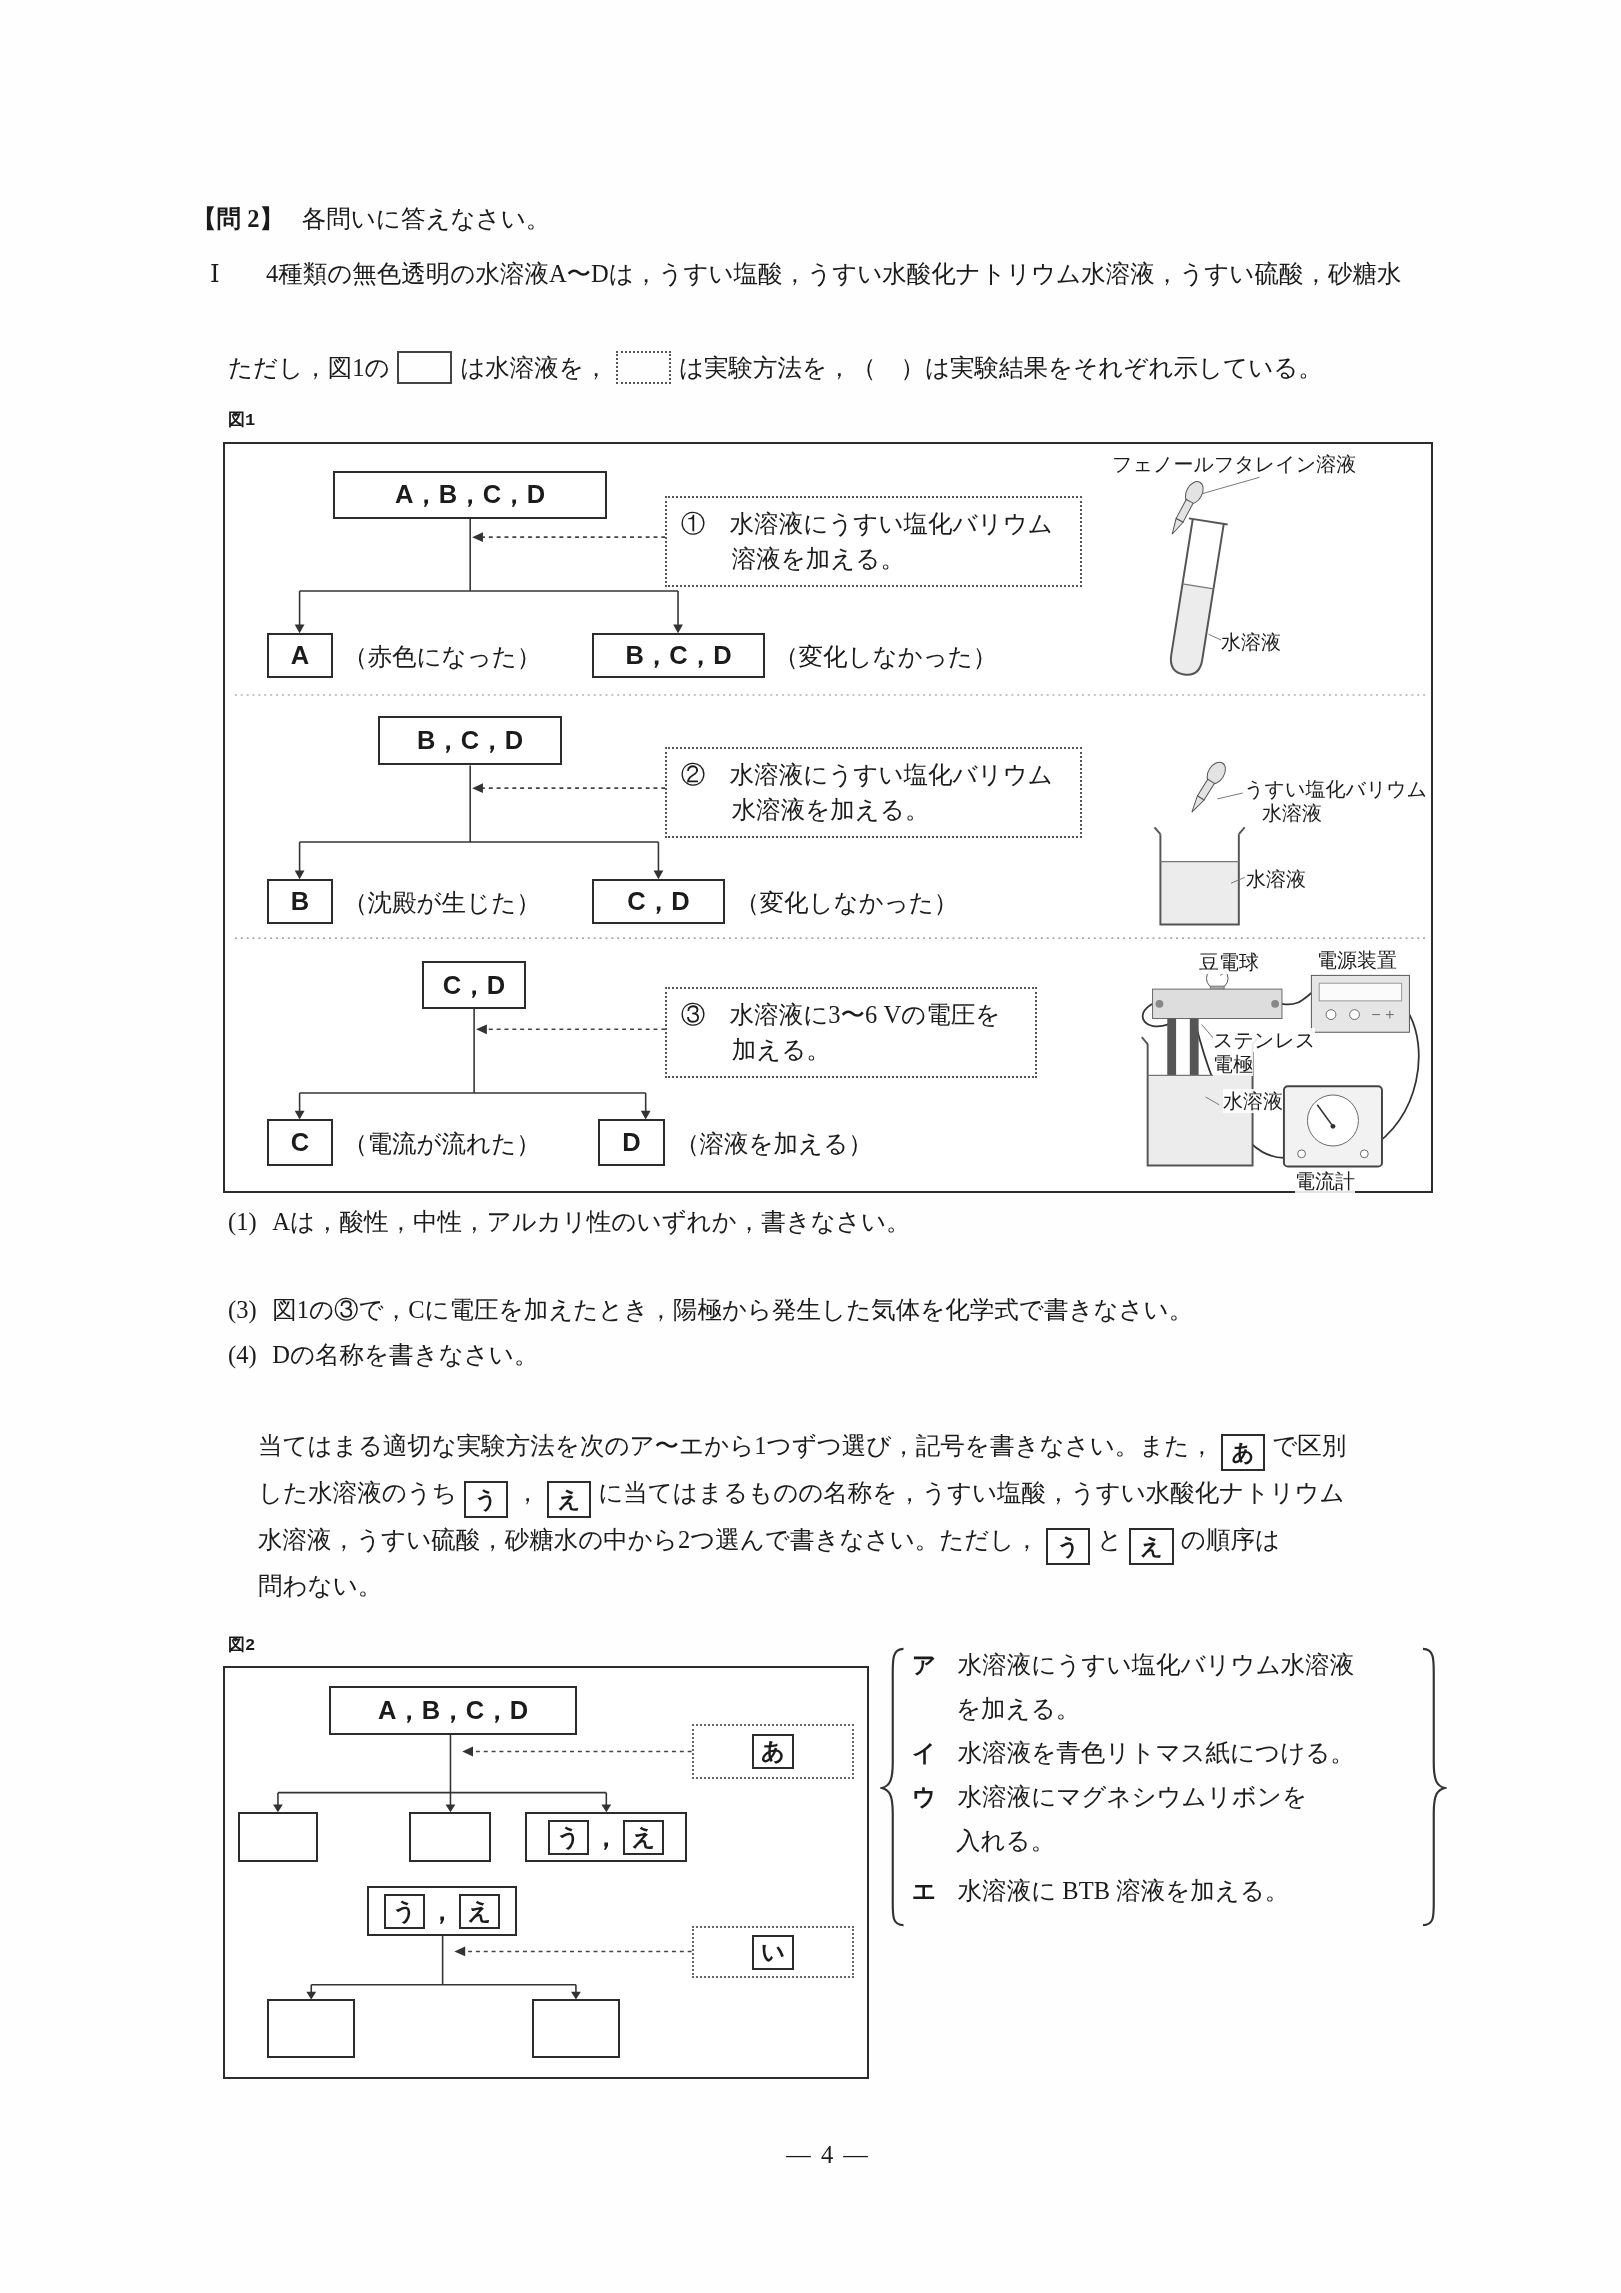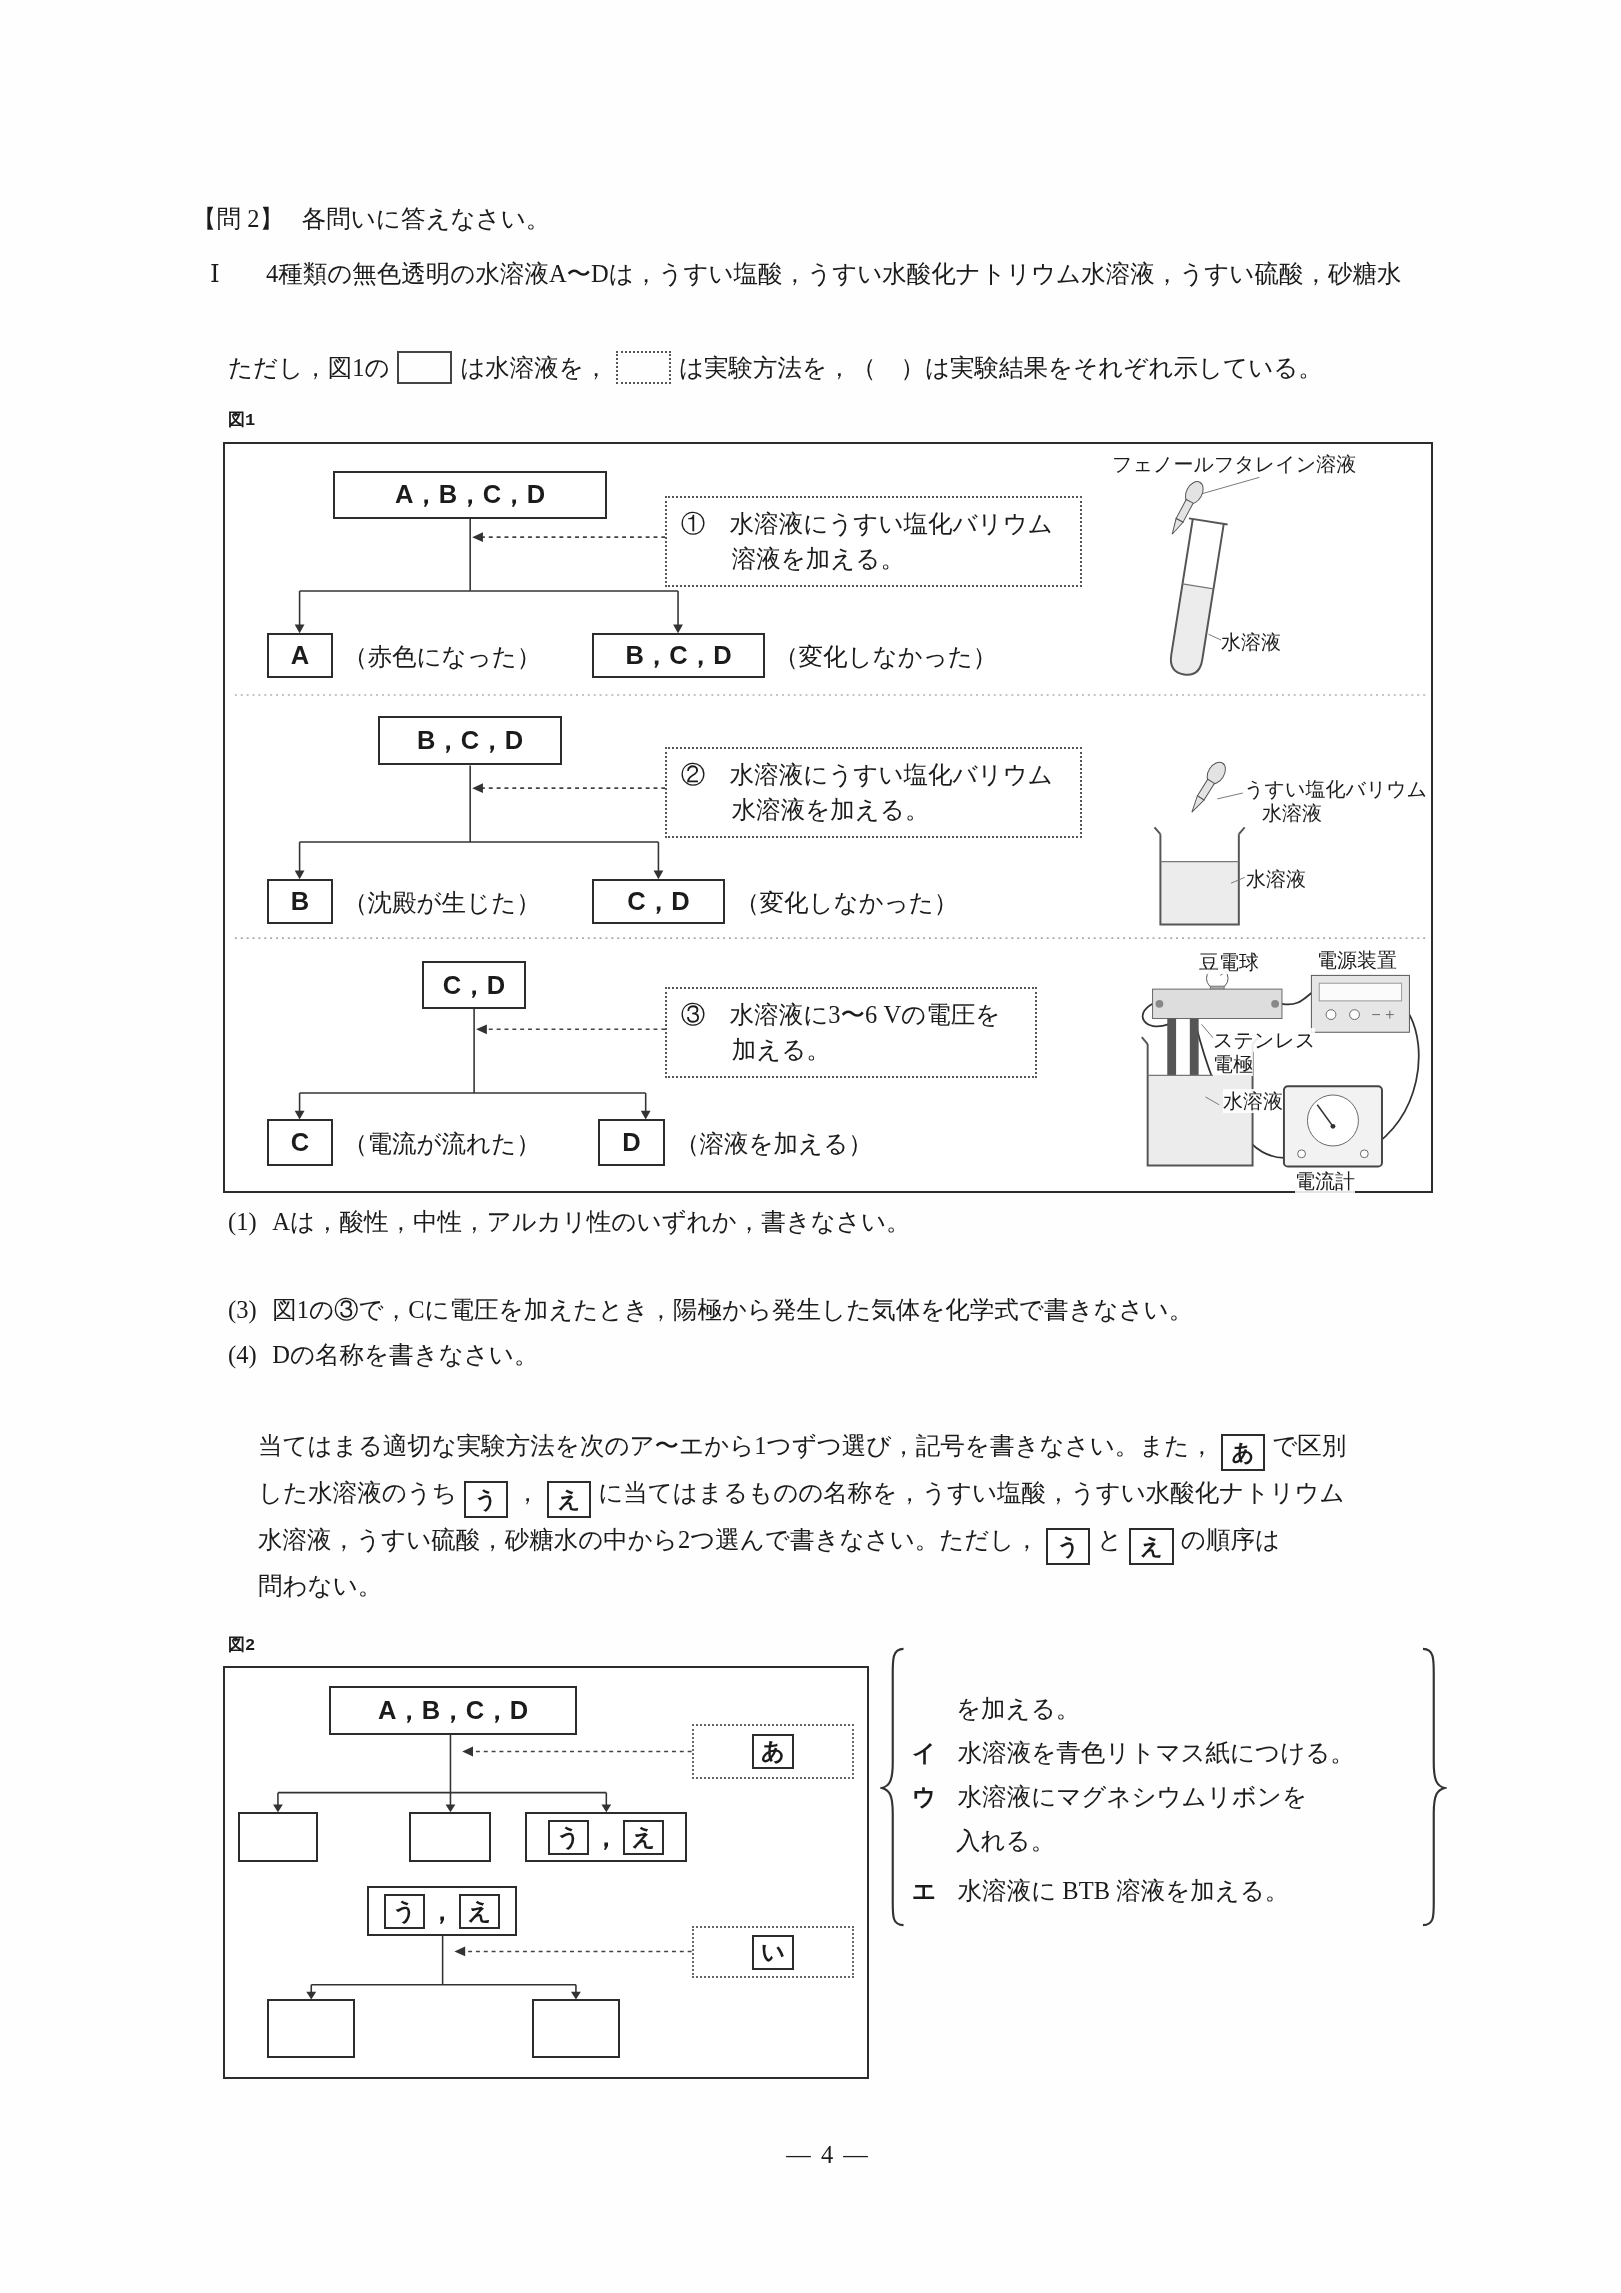--- a/index.html
+++ b/index.html
@@ -1,21 +1,21 @@
 <!DOCTYPE html>
 <html><head>
 <meta charset="utf-8">
 <style>
   *{margin:0;padding:0;box-sizing:border-box}
   body{background:#fff}
   .page{position:relative;width:1621px;height:2294px;background:#fefefe;
         font-family:"Liberation Serif","DejaVu Serif",serif;color:#1b1b1b;
         font-size:24.5px;overflow:hidden}
   .line{position:absolute;white-space:nowrap;line-height:1.35}
-  .b{font-weight:normal}
+  .b{font-weight:bold}
   .qnum{margin-right:15.7px}
   .figlabel{position:absolute;font-weight:bold;font-family:Liberation Mono, monospace;font-size:17px}
   .figbox{position:absolute;border:2px solid #2c2c2c;background:#fff}
   .figbox>svg{position:absolute;left:0;top:0}
   .node{position:absolute;border:2px solid #2c2c2c;display:flex;align-items:center;justify-content:center;
         font-family:"Liberation Sans","DejaVu Sans",sans-serif;font-weight:bold;font-size:25.5px;background:#fff;white-space:nowrap}
   .mbox{position:absolute;border:2px dotted #555;padding:7.8px 13.7px;font-size:24.5px;line-height:1.45;background:#fff;white-space:nowrap}
   .m2{padding-left:51px}
   .note{position:absolute;font-size:24.5px;white-space:nowrap}
   .slabel{position:absolute;font-size:20px;white-space:nowrap;background:rgba(255,255,255,.88);line-height:1.2}
@@ -297,20 +297,23 @@
     <div class="node" style="left:307px;top:331px;width:88px;height:59px"></div>
   </div>
 
   <svg class="brace" style="left:880px;top:1645px" width="25.5" height="284" viewBox="0 0 26 290">
     <path d="M24,4 C12,4 13,16 13,34 L13,120 C13,140 9,144 2,146 C9,148 13,152 13,172 L13,258 C13,276 12,286 24,286" fill="none" stroke="#333" stroke-width="2.2"></path>
   </svg>
   <svg class="brace" style="left:1421px;top:1645px" width="25.5" height="284" viewBox="0 0 26 290">
     <path d="M2,4 C14,4 13,16 13,34 L13,120 C13,140 17,144 24,146 C17,148 13,152 13,172 L13,258 C13,276 14,286 2,286" fill="none" stroke="#333" stroke-width="2.2"></path>
   </svg>
 
+  <div class="line" style="left:912px;top:1648px">
+    <span class="olabel">ア</span><span>水溶液にうすい塩化バリウム水溶液</span>
+  </div>
   <div class="line" style="left:956px;top:1692px">を加える。</div>
   <div class="line" style="left:912px;top:1736px">
     <span class="olabel">イ</span><span>水溶液を青色リトマス紙につける。</span>
   </div>
   <div class="line" style="left:912px;top:1780px">
     <span class="olabel">ウ</span><span>水溶液にマグネシウムリボンを</span>
   </div>
   <div class="line" style="left:956px;top:1824px">入れる。</div>
   <div class="line" style="left:912px;top:1874px">
     <span class="olabel">エ</span><span>水溶液に BTB 溶液を加える。</span>

